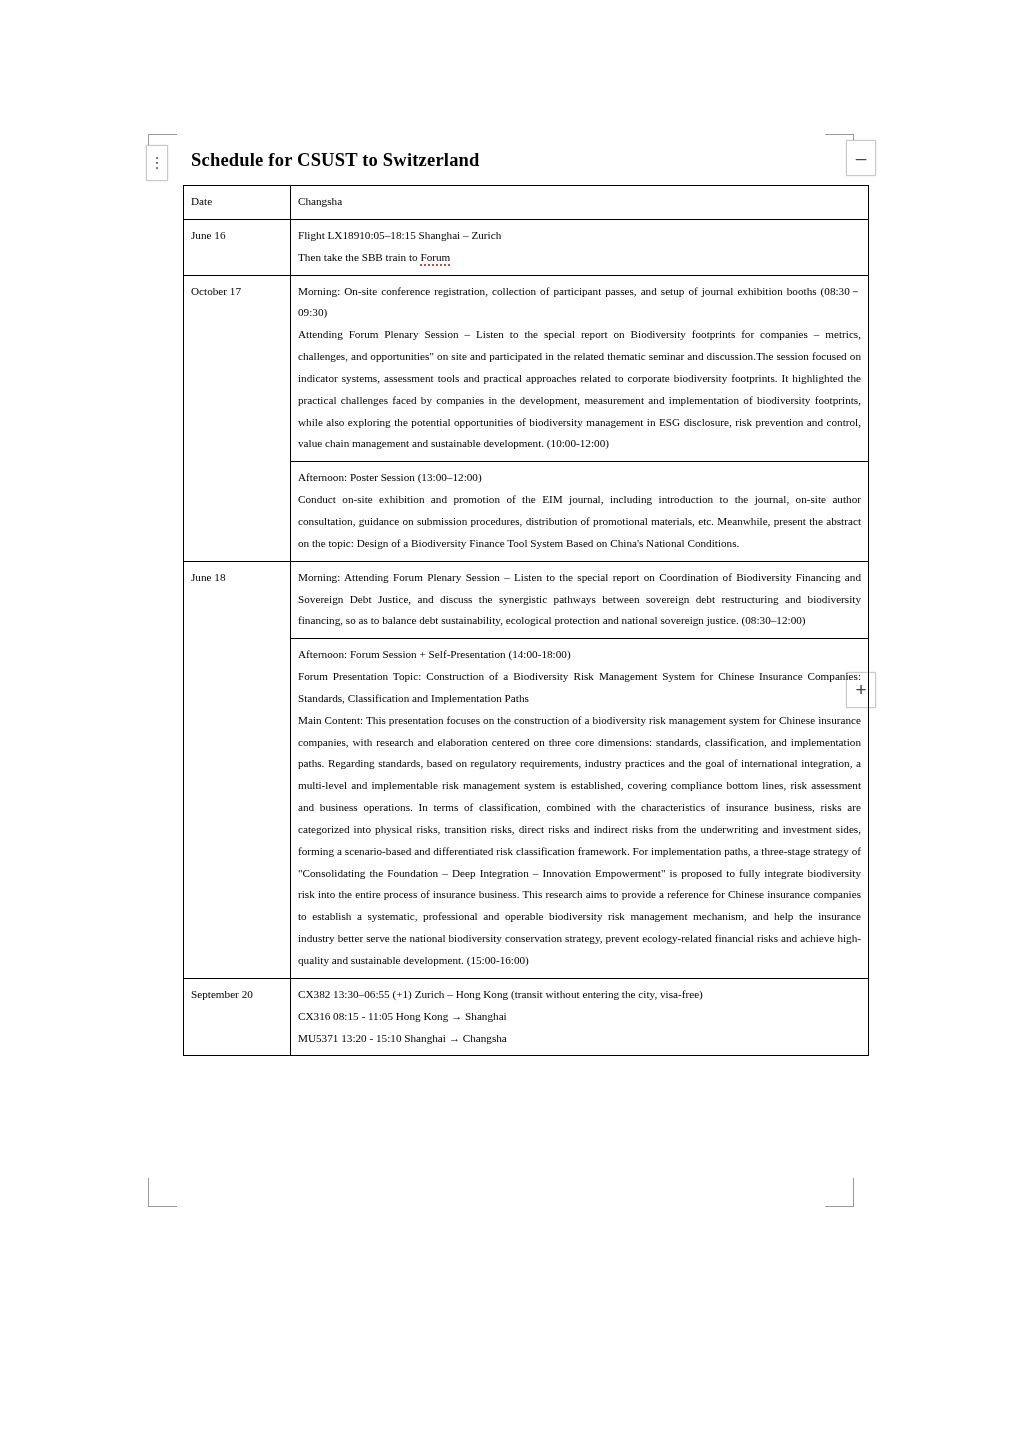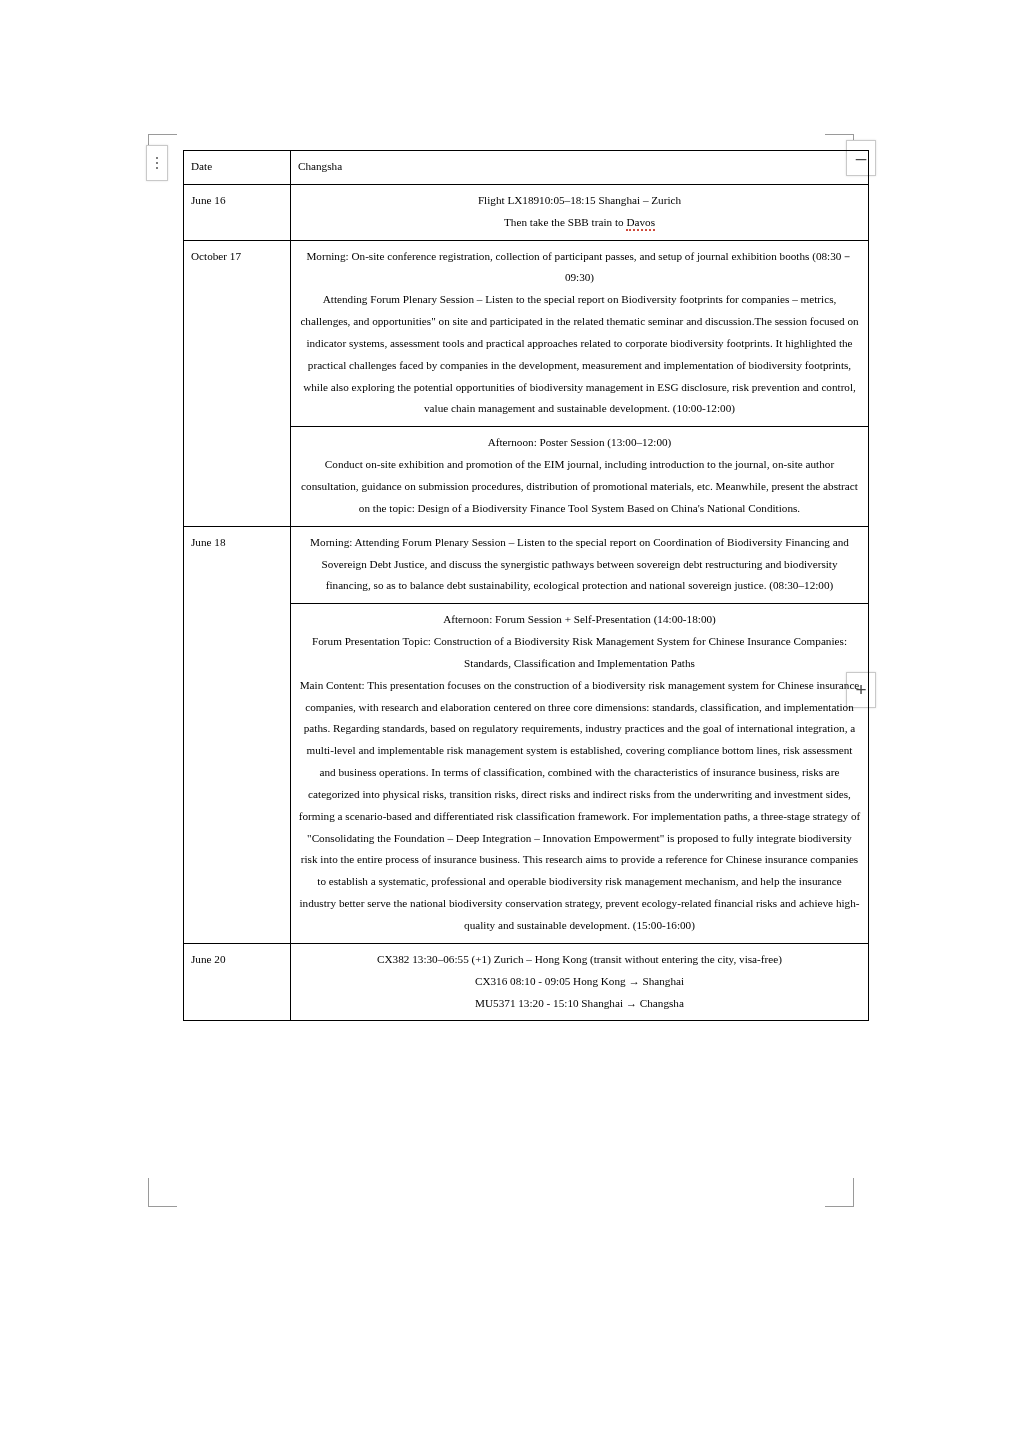--- a/index.html
+++ b/index.html
@@ -105,21 +105,21 @@
     vertical-align: top;
     padding: 5px 7px 6px 7px;
     font-size: 11.2px;
     line-height: 1.95;
   }
   td.col-date { width: 92px; }
   td.col-sched { width: 563px; }
   .hdr td { font-size: 11.5px; line-height: 1.6; padding-top: 6px; padding-bottom: 6px;}
 
   .cell-block { text-align: justify; text-justify: inter-word; }
-  .cell-block p { margin: 0; text-align: center; }
+  .cell-block p { margin: 0; }
   .spell {
     border-bottom: 2px dotted #d04a3a;
     padding-bottom: 1px;
   }
   .nojust { text-align: left; }
 </style>
 </head>
 <body>
 
 <div class="page">
@@ -132,32 +132,33 @@
   <div class="handle-left">
     <i></i>
     <i></i>
     <i></i>
   </div>
 
   <div class="zoom-btn minus">–</div>
   <div class="zoom-btn plus">+</div>
 
   <div class="doc">
+    <h1 class="doc-title">Schedule for CSUST to Switzerland</h1>
     <table class="schedule" id="schedule-table">
       <tbody id="schedule-body">
           <tr class="hdr">
             <td class="col-date">Date</td>
             <td class="col-sched">Changsha</td>
           </tr>
           <tr>
             <td class="col-date" rowspan="1">June 16</td>
             <td class="col-sched">
               <div class="cell-block nojust">
                 <p>Flight LX18910:05–18:15 Shanghai – Zurich</p>
-                <p>Then take the SBB train to <span class="spell">Davos</span></p>
+                <p>Then take the SBB train to <span class="spell">Forum</span></p>
               </div>
             </td>
           </tr>
           <tr>
             <td class="col-date" rowspan="2">October 17</td>
             <td class="col-sched">
               <div class="cell-block">
                 <p>Morning: On-site conference registration, collection of participant passes, and setup of journal exhibition booths (08:30－09:30)</p>
                 <p>Attending Forum Plenary Session – Listen to the special report on Biodiversity footprints for companies – metrics, challenges, and opportunities" on site and participated in the related thematic seminar and discussion.The session focused on indicator systems, assessment tools and practical approaches related to corporate biodiversity footprints. It highlighted the practical challenges faced by companies in the development, measurement and implementation of biodiversity footprints, while also exploring the potential opportunities of biodiversity management in ESG disclosure, risk prevention and control, value chain management and sustainable development. (10:00-12:00)</p>
               </div>
@@ -182,25 +183,25 @@
           <tr>
             <td class="col-sched">
               <div class="cell-block">
                 <p>Afternoon: Forum Session + Self-Presentation (14:00-18:00)</p>
                 <p>Forum Presentation Topic: Construction of a Biodiversity Risk Management System for Chinese Insurance Companies: Standards, Classification and Implementation Paths</p>
                 <p>Main Content: This presentation focuses on the construction of a biodiversity risk management system for Chinese insurance companies, with research and elaboration centered on three core dimensions: standards, classification, and implementation paths. Regarding standards, based on regulatory requirements, industry practices and the goal of international integration, a multi-level and implementable risk management system is established, covering compliance bottom lines, risk assessment and business operations. In terms of classification, combined with the characteristics of insurance business, risks are categorized into physical risks, transition risks, direct risks and indirect risks from the underwriting and investment sides, forming a scenario-based and differentiated risk classification framework. For implementation paths, a three-stage strategy of "Consolidating the Foundation – Deep Integration – Innovation Empowerment" is proposed to fully integrate biodiversity risk into the entire process of insurance business. This research aims to provide a reference for Chinese insurance companies to establish a systematic, professional and operable biodiversity risk management mechanism, and help the insurance industry better serve the national biodiversity conservation strategy, prevent ecology-related financial risks and achieve high-quality and sustainable development. (15:00-16:00)</p>
               </div>
             </td>
           </tr>
           <tr>
-            <td class="col-date" rowspan="1">June 20</td>
+            <td class="col-date" rowspan="1">September 20</td>
             <td class="col-sched">
               <div class="cell-block nojust">
                 <p>CX382 13:30–06:55 (+1) Zurich – Hong Kong (transit without entering the city, visa-free)</p>
-                <p>CX316 08:10 - 09:05 Hong Kong → Shanghai</p>
+                <p>CX316 08:15 - 11:05 Hong Kong → Shanghai</p>
                 <p>MU5371 13:20 - 15:10 Shanghai → Changsha</p>
               </div>
             </td>
           </tr>
         </tbody>
     </table>
   </div>
 
 </div>
 

